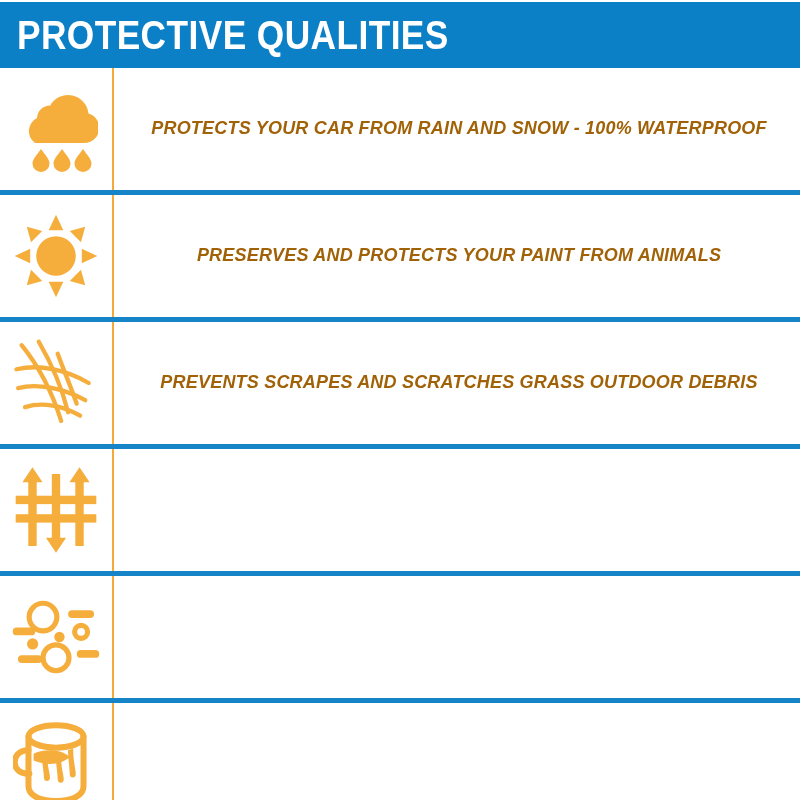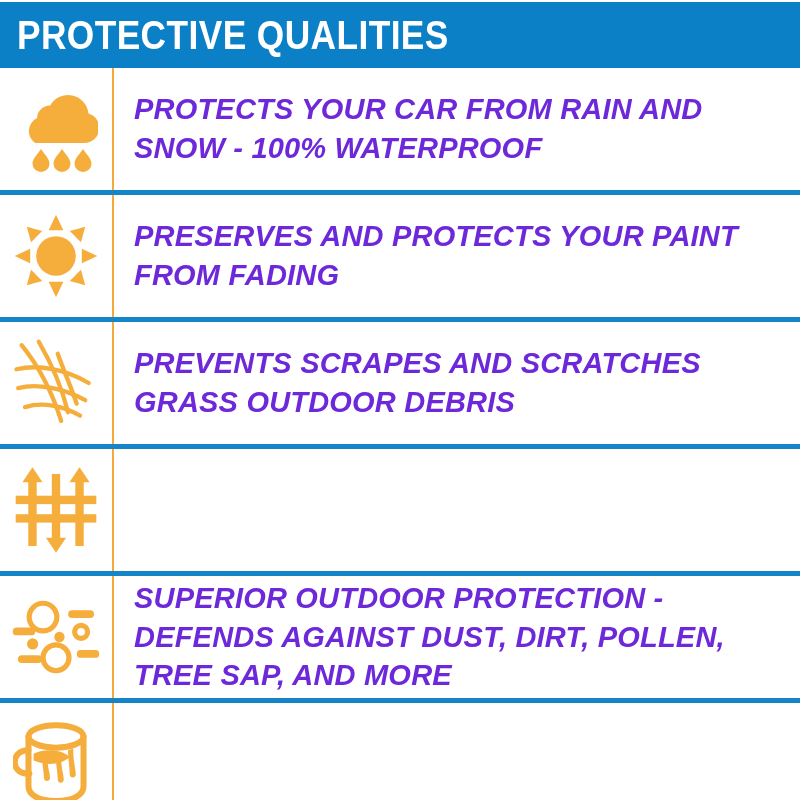--- a/index.html
+++ b/index.html
@@ -89,28 +89,29 @@
   .icon-cell svg {
     display: block;
   }
   .text-cell {
     flex: 1;
     padding-left: 22px;
     padding-right: 16px;
     box-sizing: border-box;
   }
   .row-text {
-    color: #6d28d9;
+    color: #a16207;
     font-family: "Liberation Sans", sans-serif;
     font-weight: bold;
     font-style: italic;
-    font-size: 29px;
+    font-size: 18px;
     line-height: 1.33;
     letter-spacing: 0.2px;
     margin: 0;
+    text-align: center;
   }
 </style>
 </head>
 <body>
 
 <div id="page">
 
   <div class="header">
     <div class="header-title">PROTECTIVE QUALITIES</div>
   </div>
@@ -144,21 +145,21 @@
             <polygon points="2,50 20,41.5 20,58.5"></polygon>
             <polygon points="98,50 80,58.5 80,41.5"></polygon>
             <polygon points="16,16 34,21 21,34"></polygon>
             <polygon points="84,16 79,34 66,21"></polygon>
             <polygon points="16,84 21,66 34,79"></polygon>
             <polygon points="84,84 66,79 79,66"></polygon>
           </g>
         </svg>
       </div>
       <div class="text-cell">
-        <p class="row-text">PRESERVES AND PROTECTS YOUR PAINT FROM FADING</p>
+        <p class="row-text">PRESERVES AND PROTECTS YOUR PAINT FROM ANIMALS</p>
       </div>
     </div>
     <div class="divider"></div>
 
     <div class="row">
       <div class="icon-cell">
         <svg width="86" height="90" viewBox="0 0 100 104" aria-hidden="true">
           <g fill="none" stroke="#F5AE3C" stroke-width="5" stroke-linecap="round">
             <path d="M10 8 C28 30 44 58 56 96"></path>
             <path d="M30 4 C44 28 56 54 64 86"></path>
@@ -205,23 +206,20 @@
           <g fill="#F5AE3C">
             <circle cx="56" cy="47" r="6"></circle>
             <circle cx="25" cy="55" r="6.5"></circle>
             <rect x="66" y="16" width="30" height="9" rx="4.5"></rect>
             <rect x="2" y="36" width="26" height="9" rx="4.5"></rect>
             <rect x="8" y="68" width="28" height="9" rx="4.5"></rect>
             <rect x="76" y="62" width="26" height="9" rx="4.5"></rect>
           </g>
         </svg>
       </div>
-      <div class="text-cell">
-        <p class="row-text">SUPERIOR OUTDOOR PROTECTION - DEFENDS AGAINST DUST, DIRT, POLLEN, TREE SAP, AND MORE</p>
-      </div>
     </div>
     <div class="divider"></div>
 
     <div class="row">
       <div class="icon-cell">
         <svg width="86" height="90" viewBox="0 0 100 104" aria-hidden="true">
           <g fill="none" stroke="#F5AE3C" stroke-width="7" stroke-linecap="round" stroke-linejoin="round">
 
             <path d="M18 20 L18 78 C18 88 30 95 50 95 C70 95 82 88 82 78 L82 20"></path>
 

